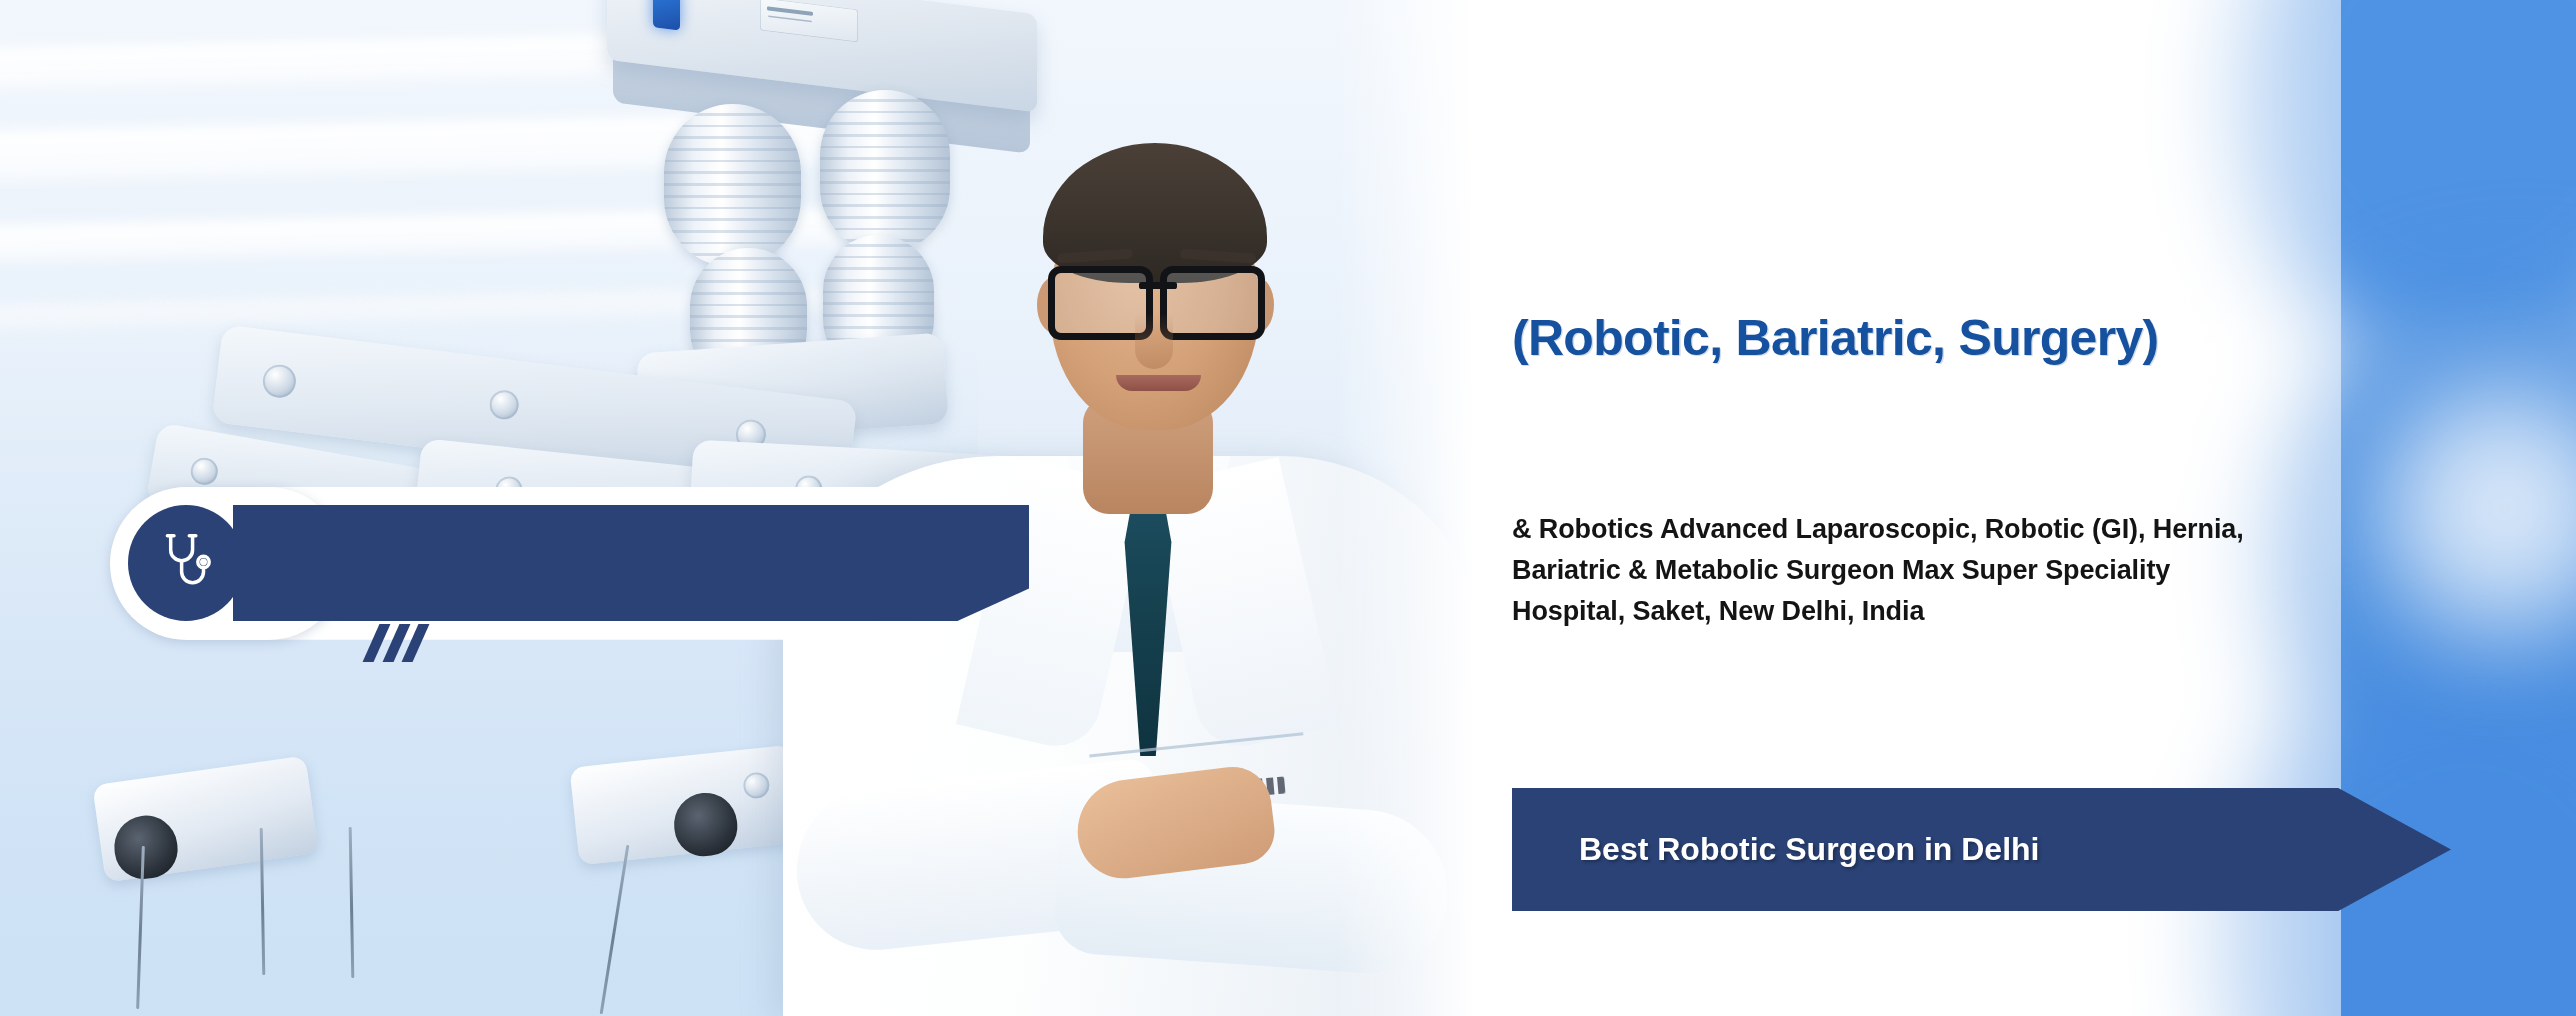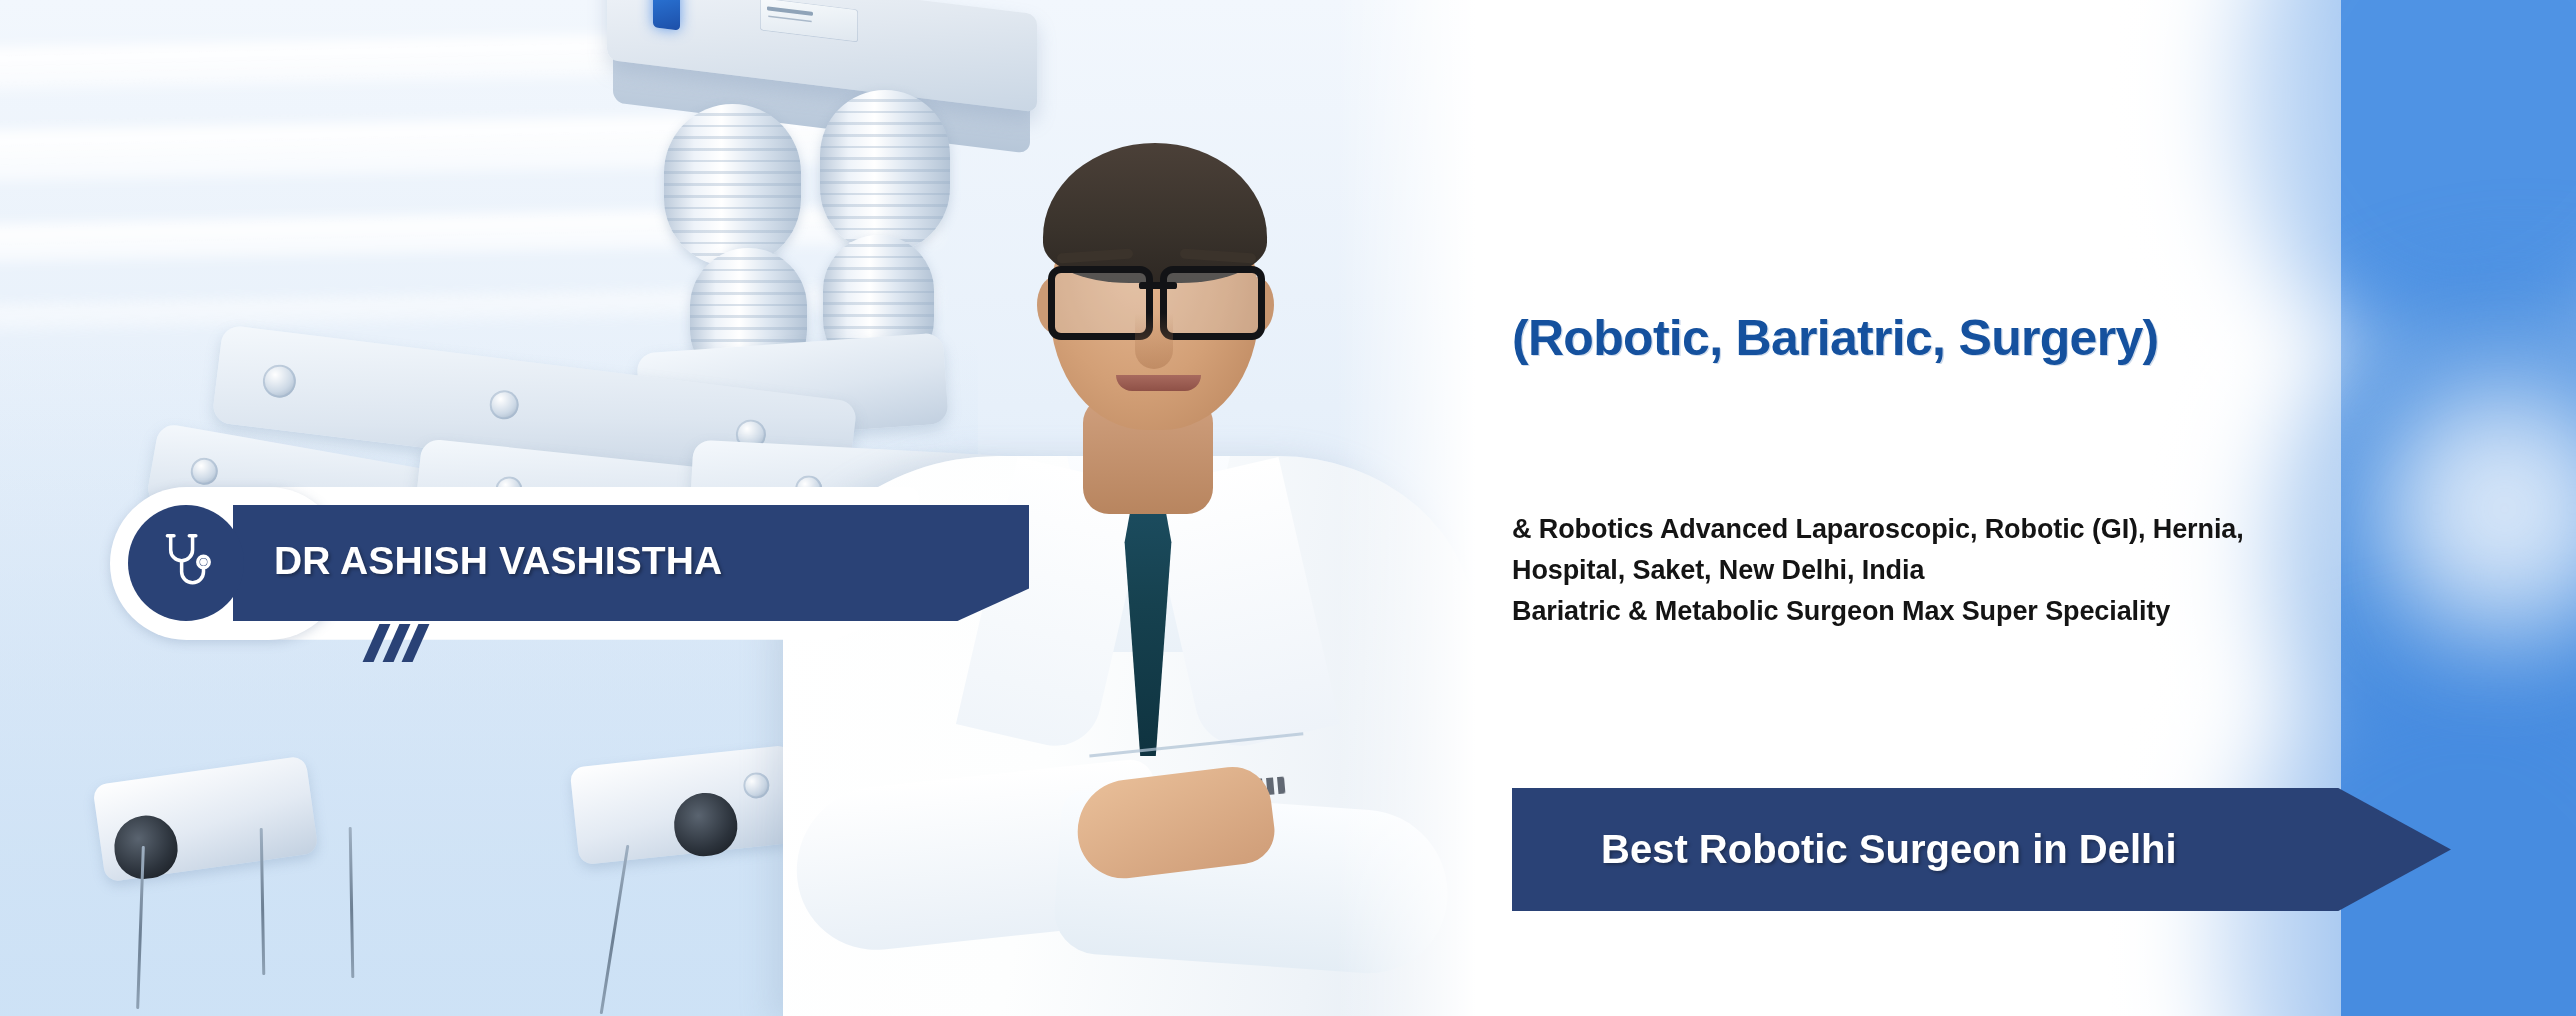--- a/index.html
+++ b/index.html
@@ -239,22 +239,22 @@
   }
   .subcopy div{white-space:nowrap;}
 
   .ribbon{
     position:absolute;left:0;top:788px;width:939px;height:123px;
     background:#2a4276;
     clip-path:polygon(0 0, 88% 0, 100% 50%, 88% 100%, 0 100%);
     display:flex;align-items:center;
   }
   .ribbon-text{
-    color:#ffffff;font-weight:700;font-size:40px;
-    margin-left:89px;white-space:nowrap;
+    color:#ffffff;font-weight:700;font-size:32px;
+    margin-left:67px;white-space:nowrap;
     text-shadow:2px 2px 3.3px rgba(0,0,0,.30);
   }
 </style>
 </head>
 <body>
 
 <div class="stage">
 
   <div class="bg-base"></div>
   <div class="bg-white-right"></div>
@@ -362,39 +362,38 @@
     <div class="badge-bar"></div>
     <div class="badge-circle">
       <svg width="70" height="70" viewBox="0 0 64 64" fill="none" stroke="#ffffff" stroke-width="3.2" stroke-linecap="round" stroke-linejoin="round" aria-hidden="true">
         <path d="M18 8v12a10 10 0 0 0 20 0V8"></path>
         <path d="M15 7h6M35 7h6"></path>
         <path d="M28 30v10a10 10 0 0 0 20 0v-4"></path>
         <circle cx="48" cy="31" r="5.2"></circle>
         <circle cx="48" cy="31" r="1.6" fill="#ffffff"></circle>
       </svg>
     </div>
-    <div class="badge-bar-text">DR ASHISH VASHISTHA</div>
     <div class="slashes">
       <div class="slash"></div>
         <div class="slash"></div>
         <div class="slash"></div>
     </div>
   </div>
 
 
   <div class="right-col">
 
     <div class="headline">
       <div>(Robotic, Bariatric, Surgery)</div>
     </div>
 
     <div class="subcopy">
       <div>&amp; Robotics Advanced Laparoscopic, Robotic (GI), Hernia,</div>
+      <div>Bariatric &amp; Metabolic Surgeon Max Super Speciality</div>
       <div>Hospital, Saket, New Delhi, India</div>
-      <div>Bariatric &amp; Metabolic Surgeon Max Super Speciality</div>
     </div>
 
     <div class="ribbon">
       <span class="ribbon-text">Best Robotic Surgeon in Delhi</span>
     </div>
 
   </div>
 
 </div>
 

